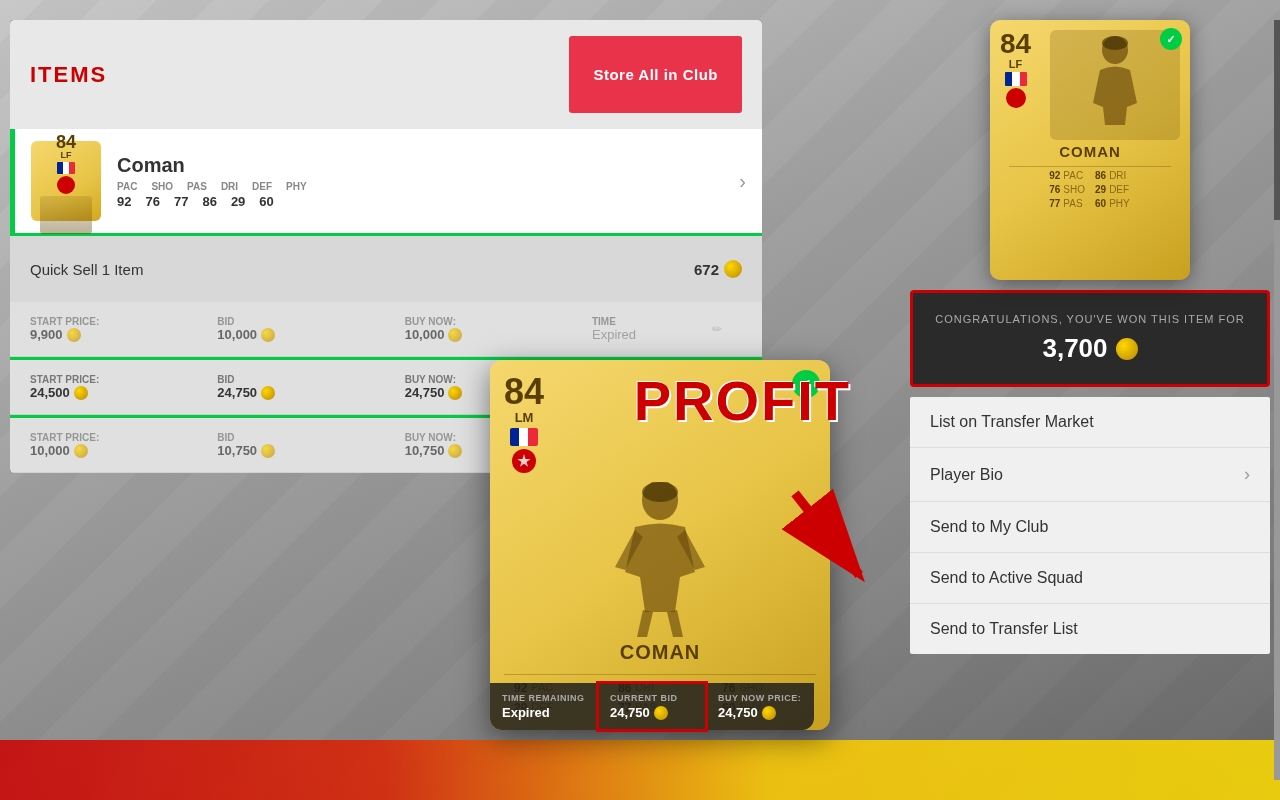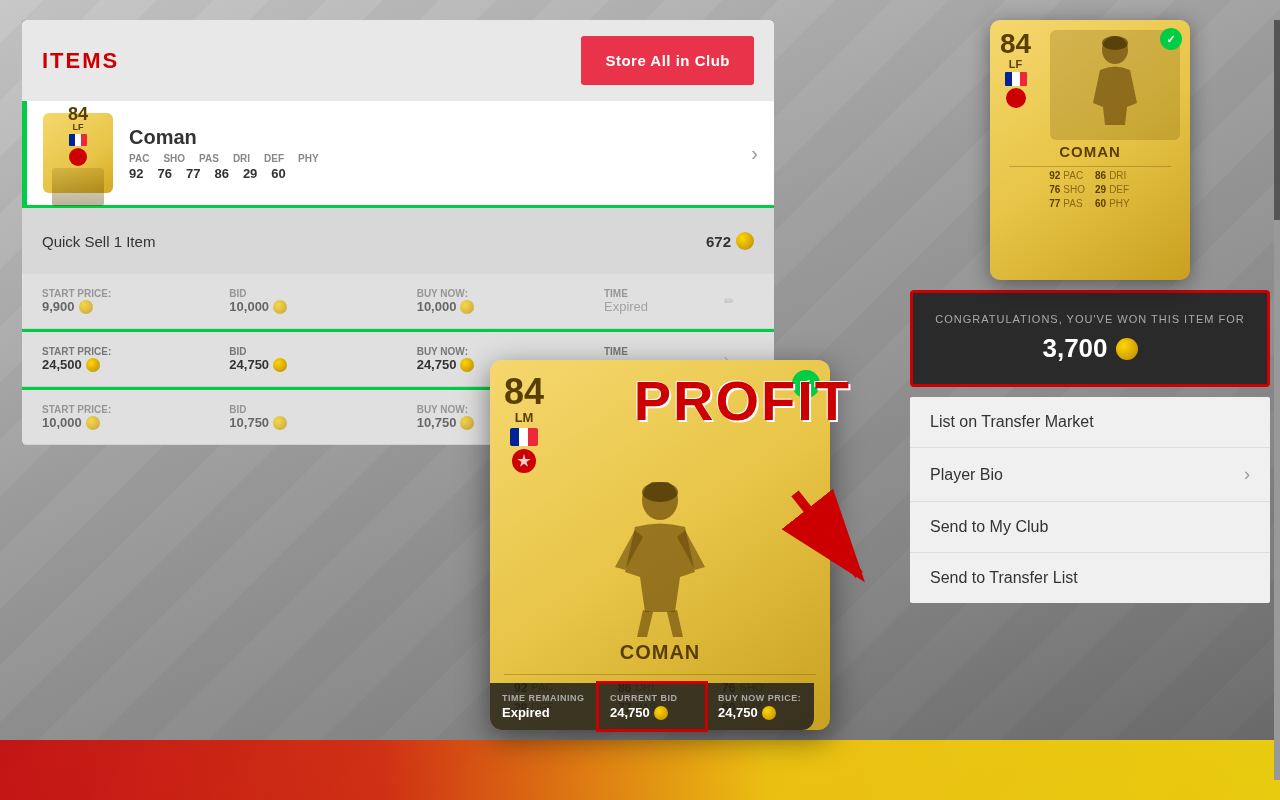--- a/index.html
+++ b/index.html
@@ -37,21 +37,21 @@
       bottom: 0; left: 0; right: 0;
       height: 60px;
       background: linear-gradient(90deg, #cc0000 0%, #dd2200 30%, #ffcc00 60%, #ffdd00 100%);
       opacity: 0.85;
     }
 
     
     .left-panel {
       position: absolute;
       top: 20px;
-      left: 22px;
+      left: 10px;
       width: 752px;
       background: #000000;
       border-radius: 4px;
       overflow: hidden;
     }
 
     .items-header {
       display: flex;
       align-items: center;
       justify-content: space-between;
@@ -64,21 +64,21 @@
       font-weight: 900;
       color: #cc0000;
       letter-spacing: 2px;
       text-transform: uppercase;
     }
 
     .store-all-btn {
       background: #e8334a;
       color: white;
       border: none;
-      padding: 16px 24px;
+      padding: 30px 24px;
       font-size: 15px;
       font-weight: bold;
       border-radius: 3px;
       cursor: pointer;
       letter-spacing: 0.5px;
     }
 
     
     .player-row-highlighted {
       background: white;
@@ -1003,20 +1003,23 @@
       <span>List on Transfer Market</span>
     </div>
     <div class="context-menu-item">
       <span>Player Bio</span>
       <span class="context-chevron">›</span>
     </div>
     <div class="context-menu-item">
       <span>Send to My Club</span>
     </div>
     <div class="context-menu-item">
+      <span>Send to Active Squad</span>
+    </div>
+    <div class="context-menu-item">
       <span>Send to Transfer List</span>
     </div>
   </div>
 
 </div>
 
 <div class="right-scrollbar">
   <div class="right-scrollbar-inner"></div>
 </div>
 

